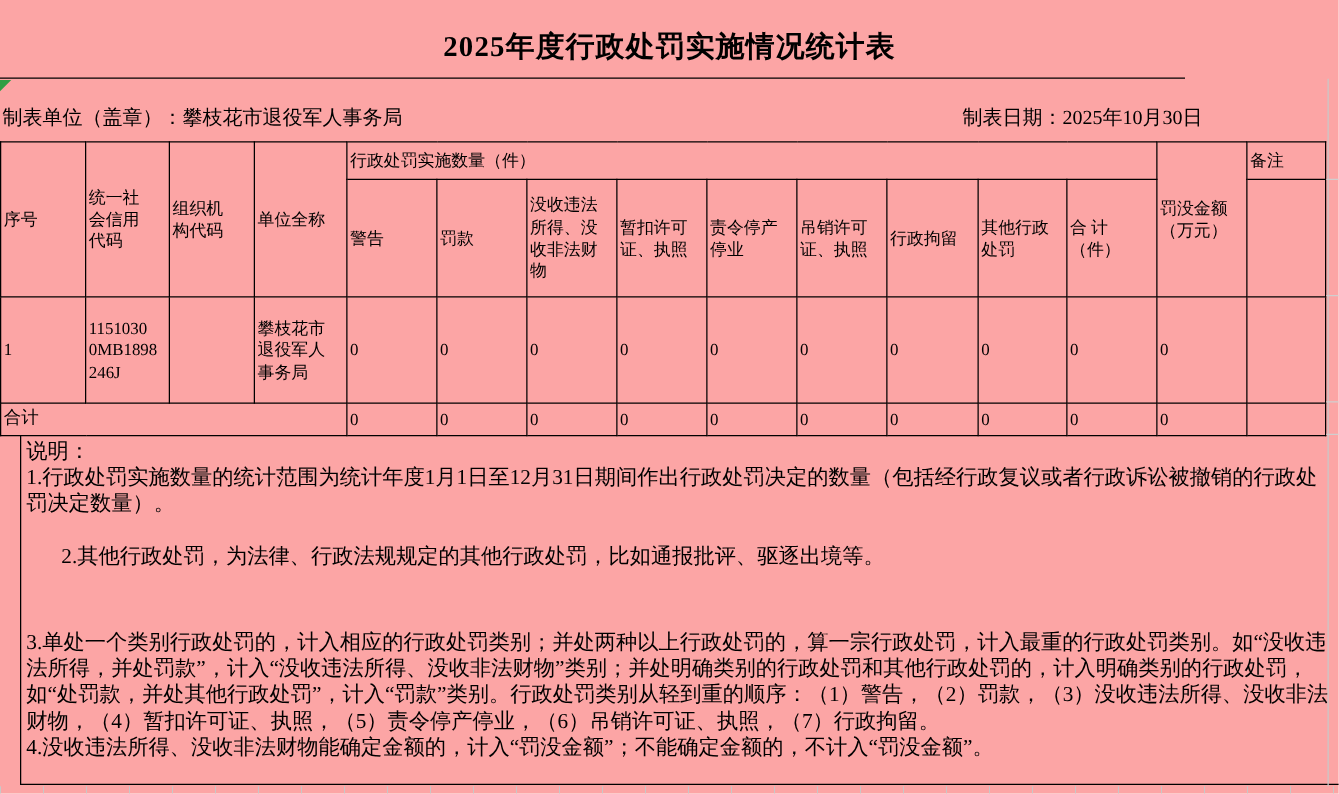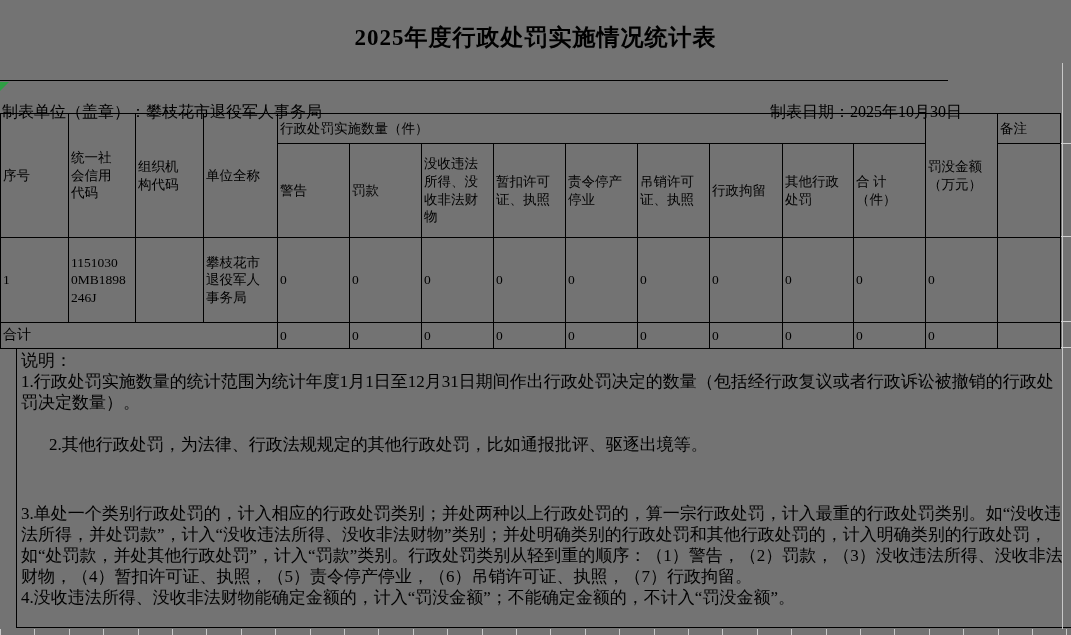--- a/index.html
+++ b/index.html
@@ -1,24 +1,24 @@
 <!DOCTYPE html>
 <html><head>
 <meta charset="utf-8">
 <style>
   html,body{margin:0;padding:0;background:#ffffff;}
   .sheet{
-    position:relative;width:1071px;height:635px;background:#737373;
+    position:relative;width:1071px;height:635px;background:#fca5a5;
     font-family:"Liberation Serif","DejaVu Serif",serif;color:#000;overflow:hidden;
   }
   .title{
     position:absolute;top:22px;left:0;width:1071px;text-align:center;
     font-size:23px;font-weight:bold;letter-spacing:1px;
   }
-  .meta-row{position:absolute;top:80px;left:0;width:948px;height:50px;border-top:1px solid #000;}
+  .meta-row{position:absolute;top:62px;left:0;width:948px;height:50px;border-top:1px solid #000;}
   .meta-unit{position:absolute;left:2px;top:21px;font-size:16px;white-space:pre;}
   .meta-date{position:absolute;left:770px;top:21px;font-size:16px;white-space:pre;}
   .err-tri{
     position:absolute;left:0;top:64px;width:0;height:0;
     border-top:9px solid #2f9e44;border-right:9px solid transparent;
   }
   table.stats{
     position:absolute;left:0;top:113px;border-collapse:collapse;table-layout:fixed;
     width:1061px;font-size:13.5px;
   }

